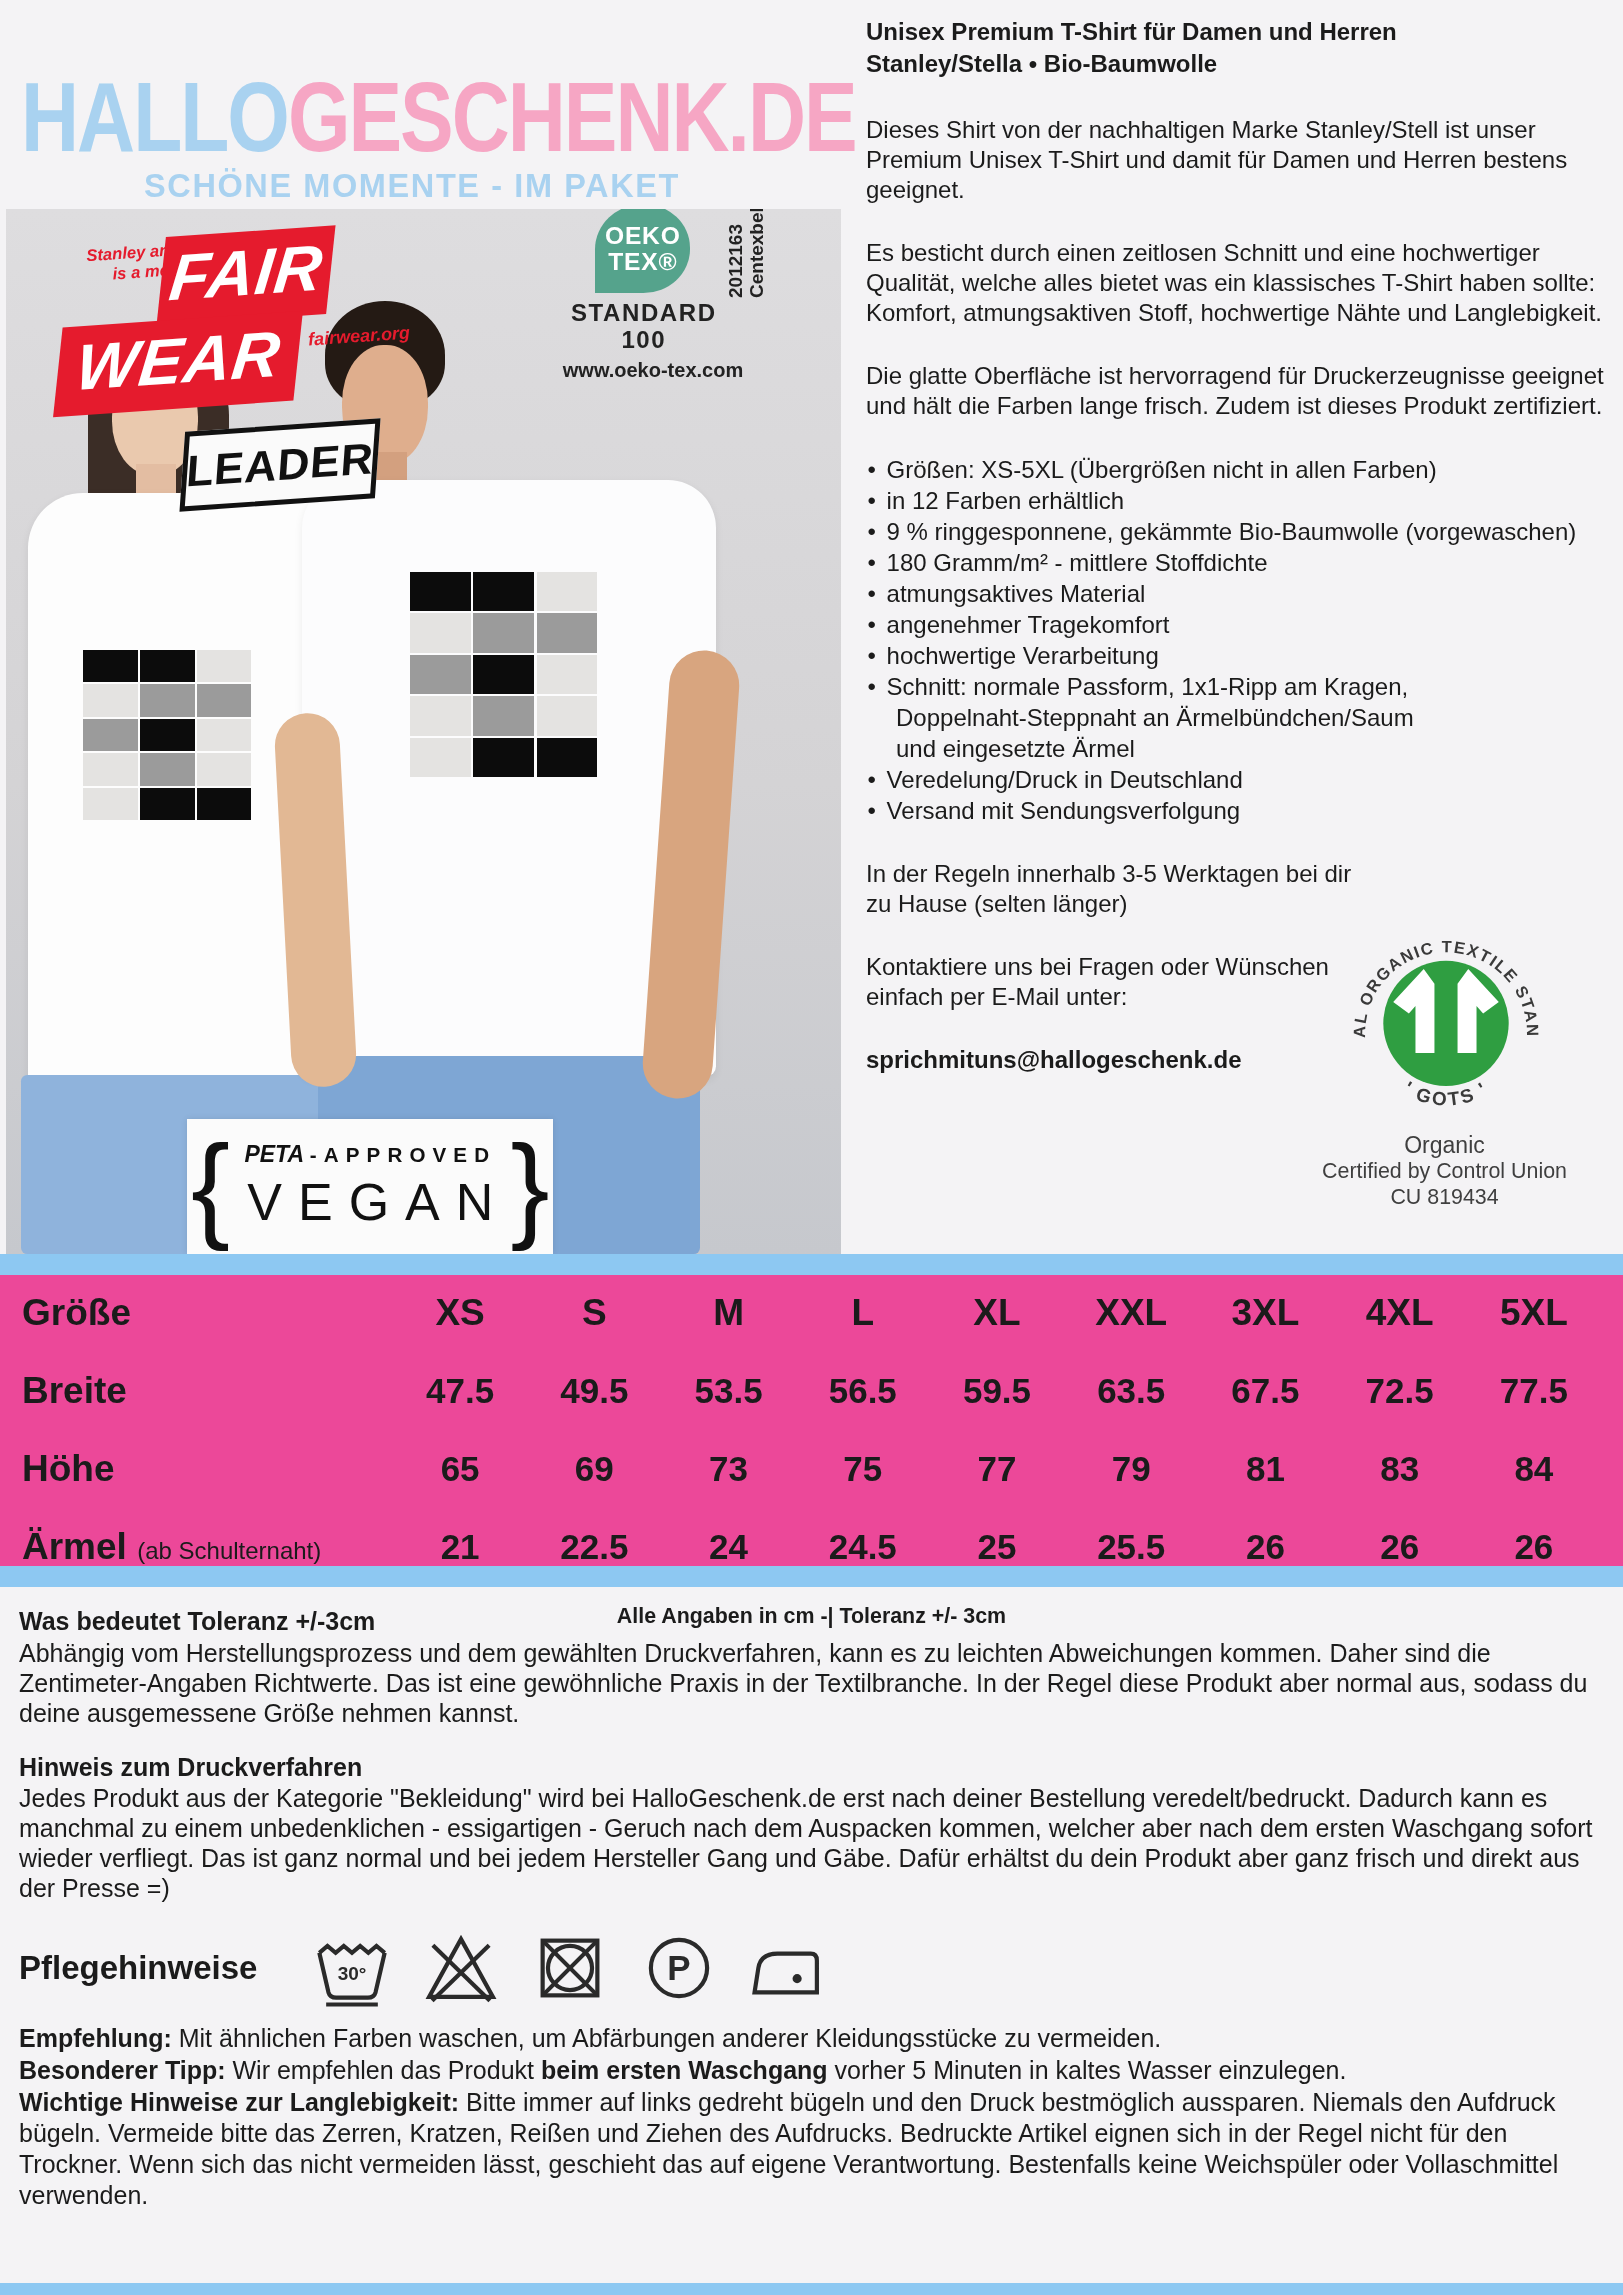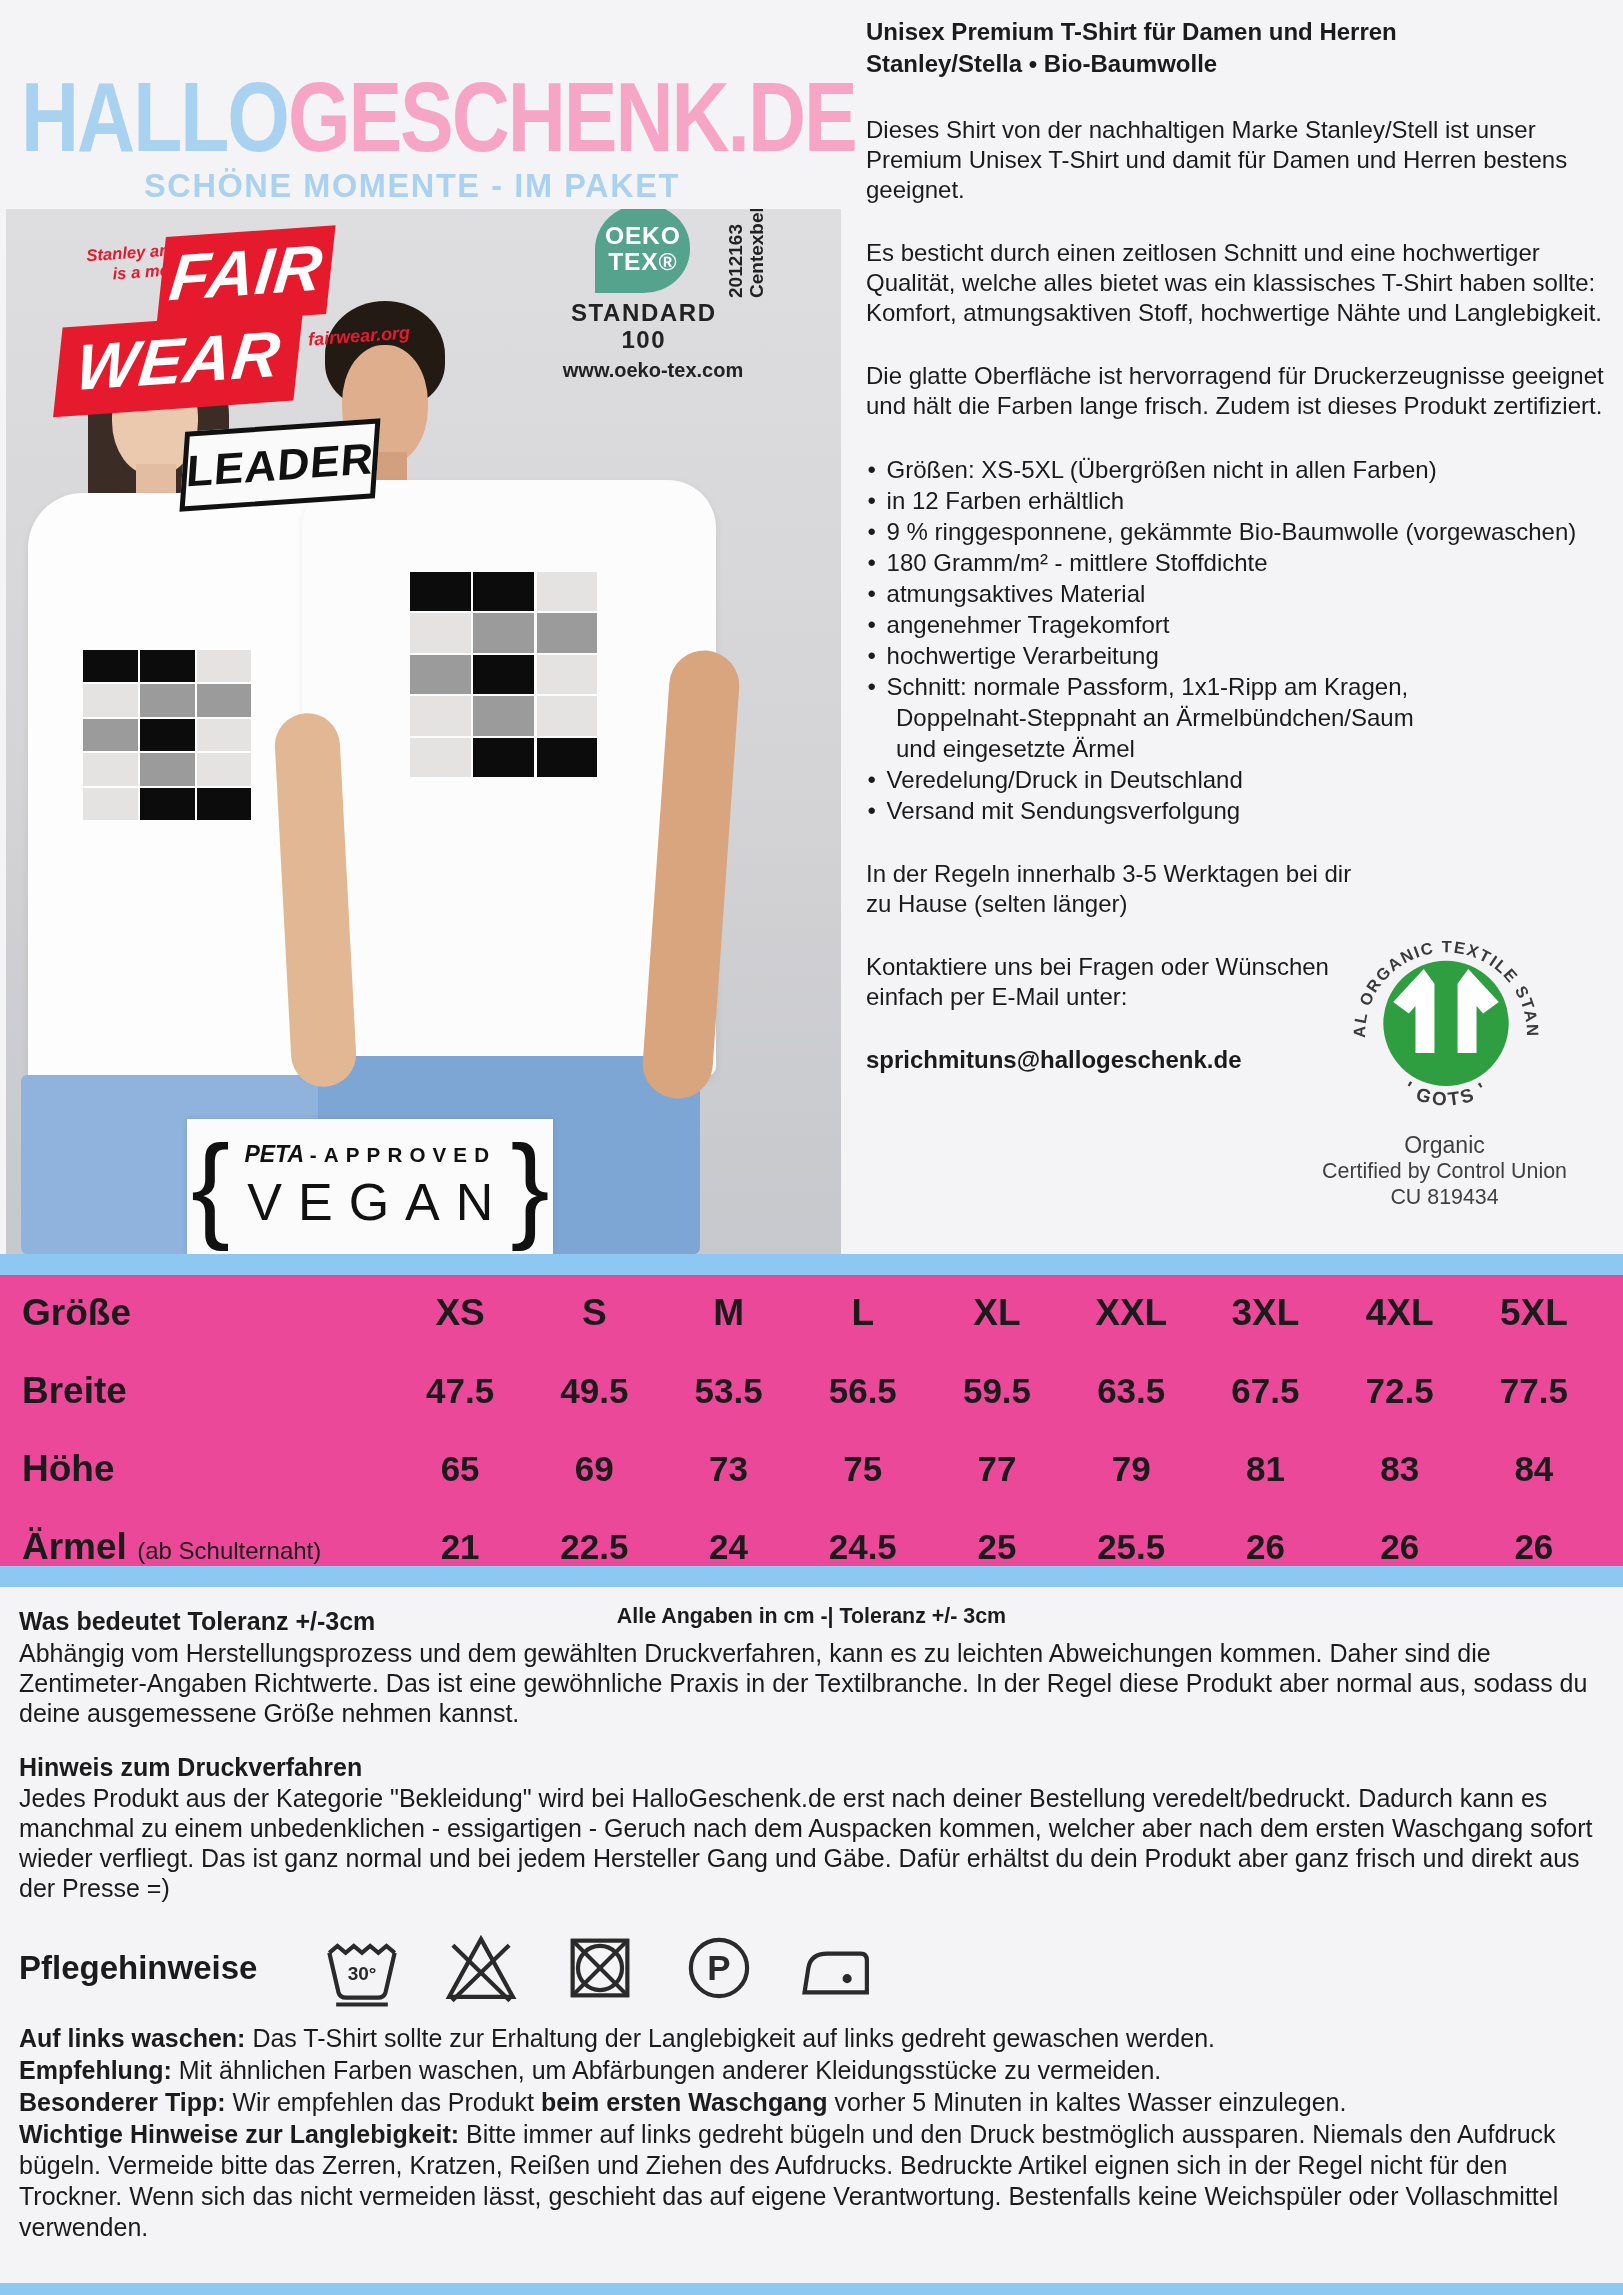--- a/index.html
+++ b/index.html
@@ -113,21 +113,21 @@
   .t-label{width:371px;font-size:37px;font-weight:800;white-space:nowrap;}
   .t-label .suffix{font-size:24px;font-weight:400;}
   .t-cell{flex:1;text-align:center;font-size:35px;font-weight:800;}
   .t-cell.th{font-size:37px;}
   .t-foot{text-align:center;font-size:21.4px;font-weight:800;margin-top:1.6px;}
 
   
   .bottom{position:absolute;left:19px;top:1606px;width:1585px;font-size:25px;line-height:30px;}
   .bottom h3{margin:0 0 1.6px 0;font-size:25px;font-weight:800;}
   .bottom p{margin:0 0 24px 0;}
-  .care-row{display:flex;align-items:center;gap:43px;margin:8px 0 14.3px 0;}
+  .care-row{display:flex;align-items:center;gap:33px;margin:8px 0 14.3px 0;}
   .care-head{font-size:33px;font-weight:800;margin-right:24px;}
   .care-ic{width:76px;height:82px;}
   .care-ic path,.care-ic circle,.care-ic rect,.care-ic line{stroke:#2a2a2a;stroke-width:5.5;fill:none;}
   .care-ic .fillme{fill:#2a2a2a;stroke:none;}
   .care-ic text{fill:#2a2a2a;font-family:"Liberation Sans",sans-serif;font-weight:700;}
   .care-lines p{margin:0 0 0.8px 0;line-height:31px;}
   .care-lines b{font-weight:800;}
 </style>
 </head>
 <body>
@@ -373,21 +373,20 @@
         <text x="50" y="66" font-size="46" text-anchor="middle">P</text>
       </svg>
 
       <svg class="care-ic" viewBox="0 0 100 100">
         <path d="M6,82 L11,50 Q14,31 36,31 L80,31 Q88,31 88,40 L88,82 Z"></path>
         <circle class="fillme" cx="62" cy="64" r="6"></circle>
       </svg>
     </div>
 
     <div class="care-lines">
-      <p><b>Auf links waschen:</b><span> Das T-Shirt sollte zur Erhaltung der Langlebigkeit auf links gedreht gewaschen werden.</span></p>
       <p><b>Empfehlung:</b><span> Mit ähnlichen Farben waschen, um Abfärbungen anderer Kleidungsstücke zu vermeiden.</span></p>
       <p><b>Besonderer Tipp:</b><span> Wir empfehlen das Produkt </span><b>beim ersten Waschgang</b><span> vorher 5 Minuten in kaltes Wasser einzulegen.</span></p>
       <p><b>Wichtige Hinweise zur Langlebigkeit:</b><span> Bitte immer auf links gedreht bügeln und den Druck bestmöglich aussparen. Niemals den Aufdruck bügeln. Vermeide bitte das Zerren, Kratzen, Reißen und Ziehen des Aufdrucks. Bedruckte Artikel eignen sich in der Regel nicht für den Trockner. Wenn sich das nicht vermeiden lässt, geschieht das auf eigene Verantwortung. Bestenfalls keine Weichspüler oder Vollaschmittel verwenden.</span></p>
     </div>
   </div>
 
   <div class="bar bar-bottom"></div>
 </div>
 
 

